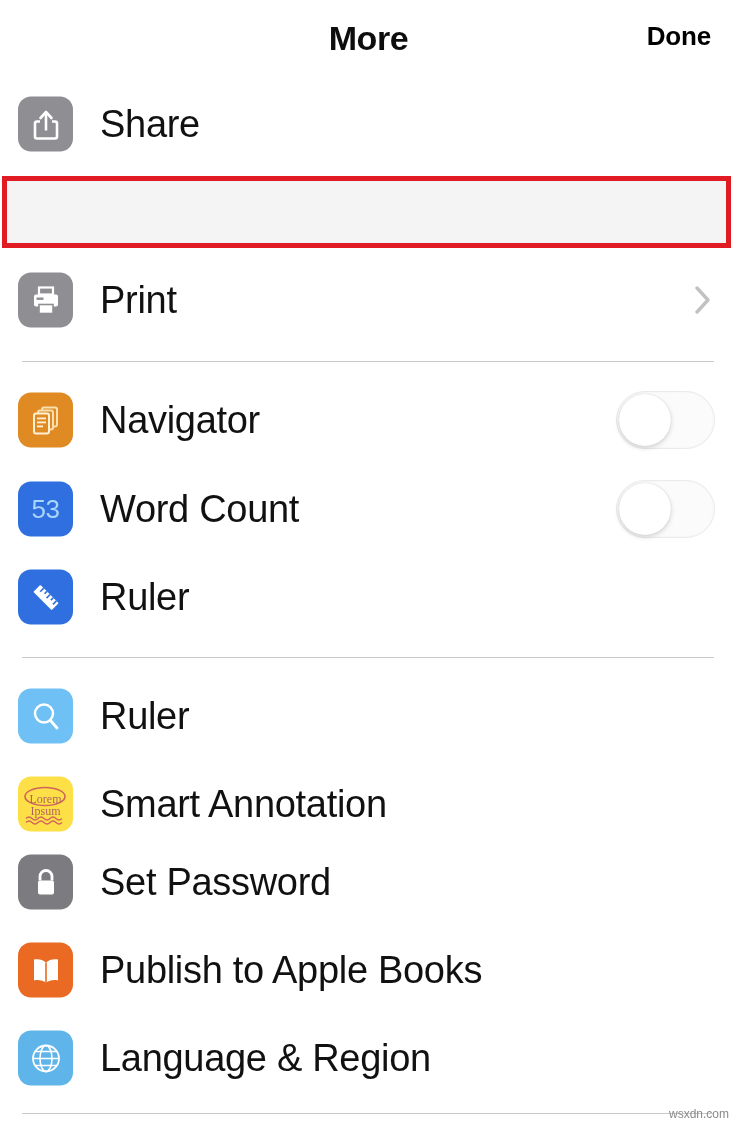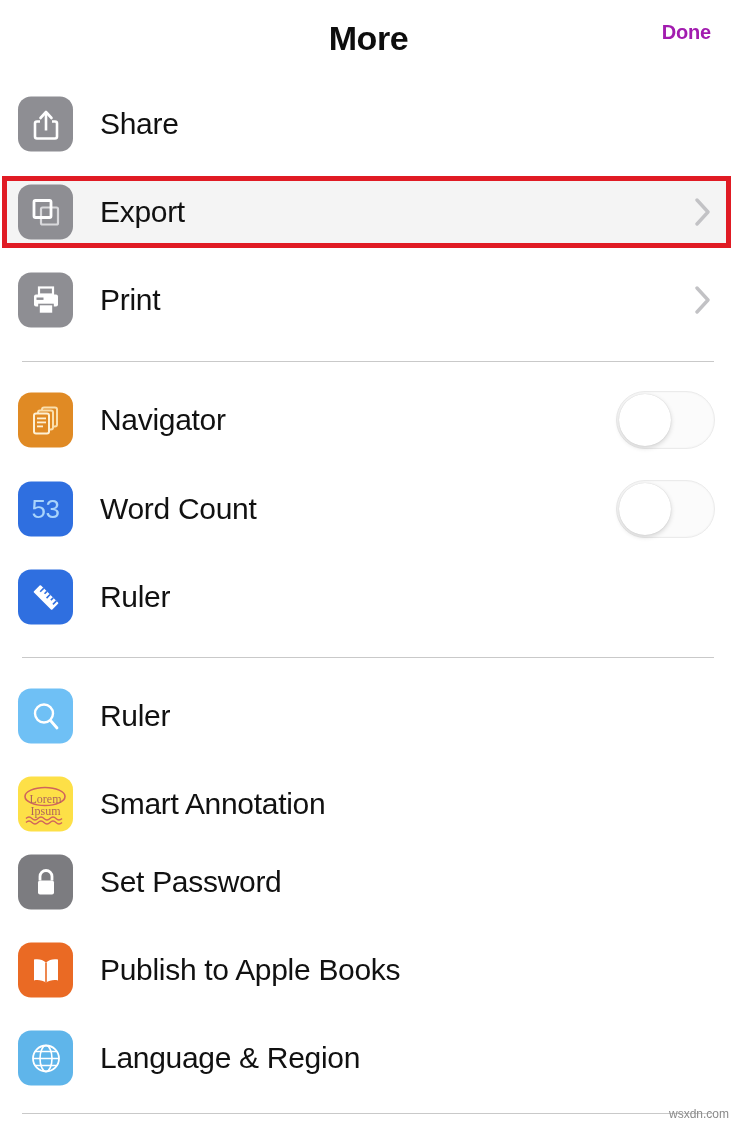--- a/index.html
+++ b/index.html
@@ -32,39 +32,39 @@
     text-align: center;
     font-size: 34px;
     font-weight: bold;
     color: #0d0d0d;
     letter-spacing: -0.4px;
   }
   .header-done {
     position: absolute;
     top: 21px;
     right: 26px;
-    font-size: 20px;
+    font-size: 26px;
     font-weight: bold;
-    color: #a21caf;
+    color: #000000;
     letter-spacing: -0.2px;
     cursor: pointer;
     text-align: right;
   }
 
   
   .row {
     position: absolute;
     left: 0;
     width: 737px;
     height: 72px;
     display: flex;
     align-items: center;
   }
   .row-label {
-    font-size: 30px;
+    font-size: 38px;
     color: #111111;
     letter-spacing: -0.3px;
     white-space: nowrap;
   }
   .icon-wrap {
     position: absolute;
     left: 18px;
     top: 50%;
     transform: translateY(-50%);
     width: 55px;
@@ -194,34 +194,20 @@
     <span class="icon-wrap" style="background:#8e8e93;">
       <svg class="glyph" width="30" height="32" viewBox="0 0 30 32">
         <path d="M9 13 H6 a2 2 0 0 0 -2 2 V28 a2 2 0 0 0 2 2 H24 a2 2 0 0 0 2 -2 V15 a2 2 0 0 0 -2 -2 H21" fill="none" stroke="#ffffff" stroke-width="2.6"></path>
         <path d="M15 22 V4" fill="none" stroke="#ffffff" stroke-width="2.6"></path>
         <path d="M9.5 9.5 L15 3.5 L20.5 9.5" fill="none" stroke="#ffffff" stroke-width="2.6" stroke-linecap="round" stroke-linejoin="round"></path>
       </svg>
     </span>
     <span class="label-wrap row-label">Share</span>
   </div>
 
-  <div class="row" style="top:176px;">
-    <span class="icon-wrap" style="background:#8e8e93;">
-      <svg class="glyph" width="32" height="32" viewBox="0 0 32 32">
-        <rect x="11" y="11" width="17" height="17" rx="1.5" fill="none" stroke="#d9d9dc" stroke-width="2.2"></rect>
-        <rect x="4" y="4" width="17" height="17" rx="1.5" fill="none" stroke="#ffffff" stroke-width="2.8"></rect>
-      </svg>
-    </span>
-    <span class="label-wrap row-label">Export</span>
-    <span class="chevron">
-      <svg width="16" height="28" viewBox="0 0 16 28">
-        <path d="M2 2 L13 14 L2 26" fill="none" stroke="#c2c2c5" stroke-width="3.4" stroke-linecap="round" stroke-linejoin="round"></path>
-      </svg>
-    </span>
-  </div>
 
   <div class="highlight-box"></div>
 
   <div class="row" style="top:264px;">
     <span class="icon-wrap" style="background:#8e8e93;">
       <svg class="glyph" width="32" height="32" viewBox="0 0 32 32">
         <rect x="9" y="3" width="14" height="7" fill="none" stroke="#ffffff" stroke-width="2.2"></rect>
         <rect x="4" y="10" width="24" height="12" rx="2" fill="#ffffff"></rect>
         <rect x="6.5" y="13" width="7" height="2.4" fill="#8e8e93"></rect>
         <rect x="9" y="20" width="14" height="9" fill="#ffffff" stroke="#8e8e93" stroke-width="1.6"></rect>

